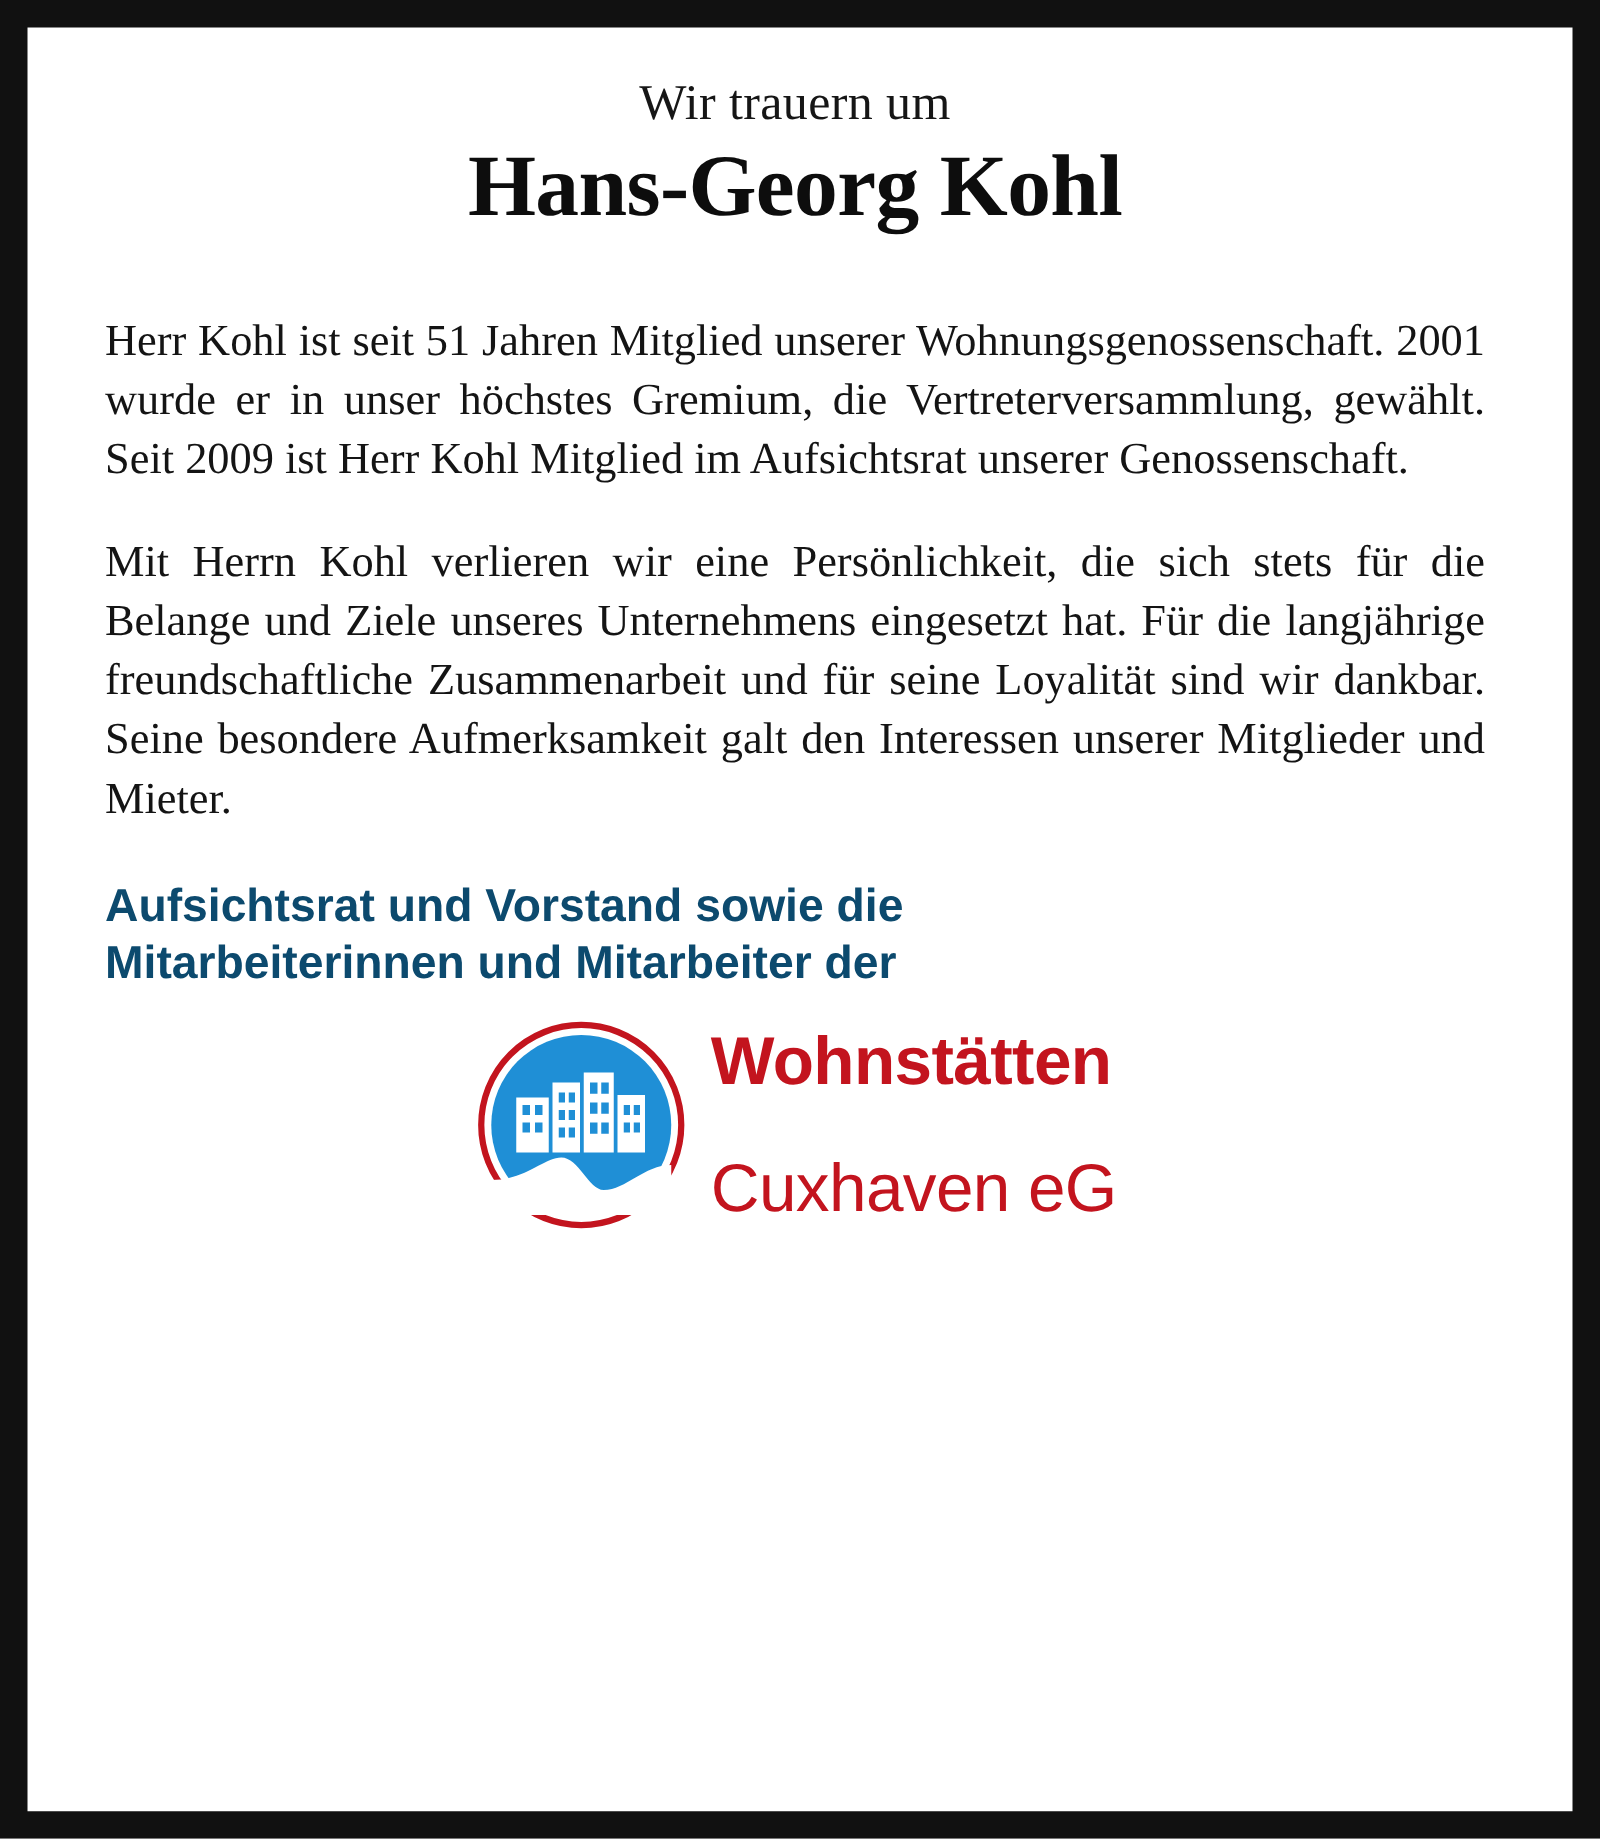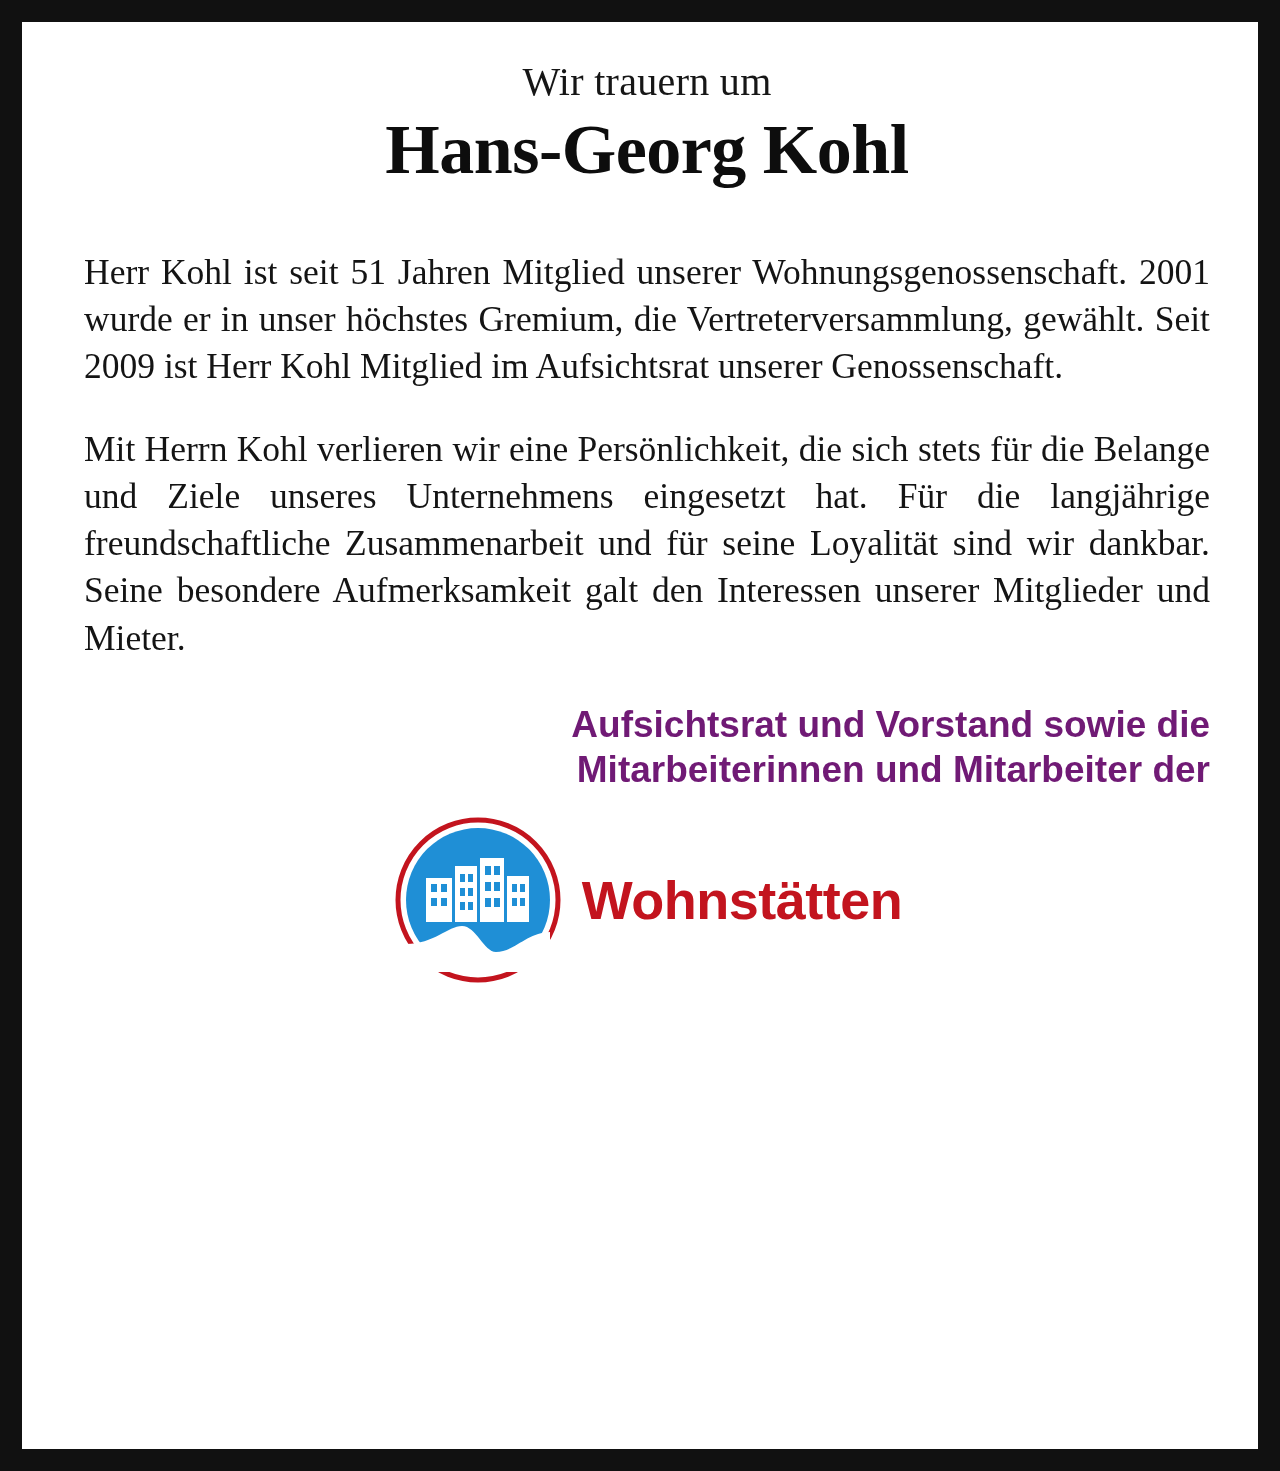--- a/index.html
+++ b/index.html
@@ -12,21 +12,21 @@
     height: 1471px;
     font-family: "Liberation Serif", serif;
   }
 
   .obituary {
     box-sizing: border-box;
     width: 1280px;
     height: 1471px;
     background: #ffffff;
     border: 22px solid #111111;
-    padding: 38px 48px 24px 62px;
+    padding: 38px 70px 24px 62px;
   }
 
   .mourn-line {
     text-align: center;
     font-family: "Liberation Serif", serif;
     font-size: 40px;
     line-height: 1.1;
     color: #161616;
     letter-spacing: 0.3px;
   }
@@ -54,26 +54,26 @@
     text-align: justify;
     margin-bottom: 30px;
     hyphens: auto;
   }
   .paragraph:last-child {
     margin-bottom: 0;
   }
 
   .signature {
     margin-top: 40px;
-    text-align: right;
+    text-align: left;
     font-family: "Liberation Sans", sans-serif;
     font-weight: bold;
     font-size: 37px;
     line-height: 1.22;
-    color: #701a75;
+    color: #0c4a6e;
   }
 
   .logo-row {
     margin-top: 22px;
     display: flex;
     align-items: center;
     justify-content: center;
     gap: 18px;
   }
 
@@ -156,16 +156,17 @@
           <rect x="128" y="70" width="5" height="8"></rect>
           <rect x="120" y="84" width="5" height="8"></rect>
           <rect x="128" y="84" width="5" height="8"></rect>
         </g>
 
         <path d="M14 130 C42 130 56 112 70 112 C84 112 92 138 104 138 C122 138 136 118 158 118 L158 158 L14 158 Z" fill="#ffffff"></path>
       </svg>
     </span>
     <span class="logo-words">
       <span class="logo-line-1">Wohnstätten</span>
+      <span class="logo-line-2">Cuxhaven eG</span>
     </span>
   </div>
 
 </div>
 
 </body></html>

